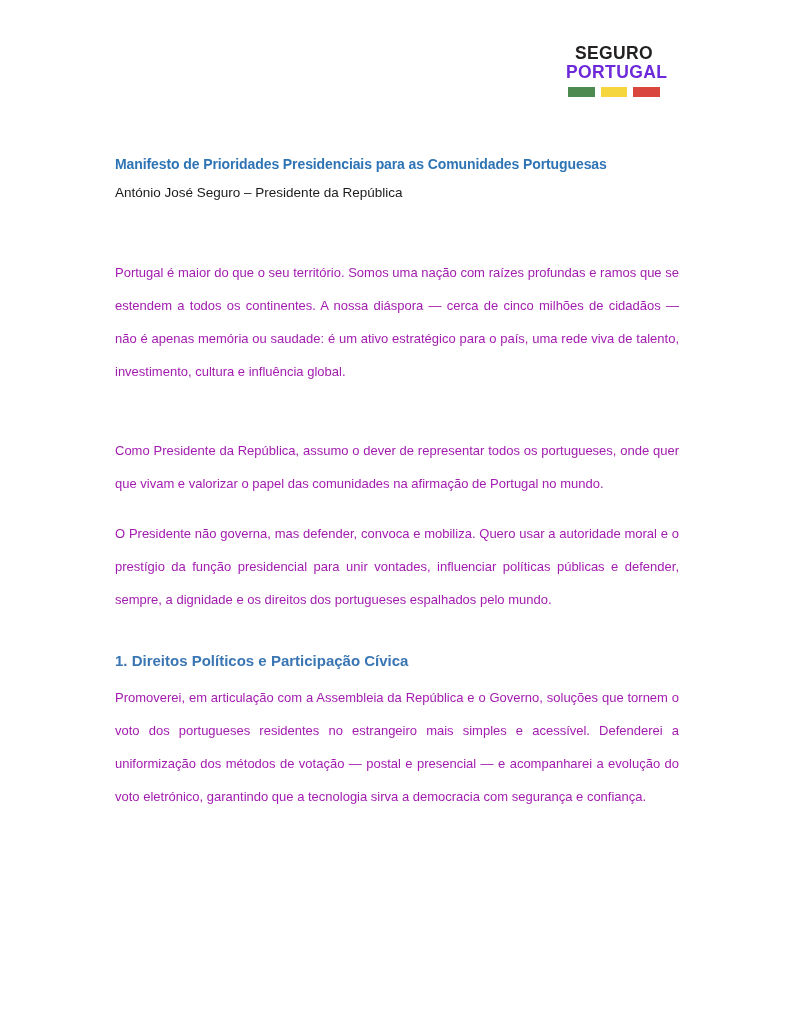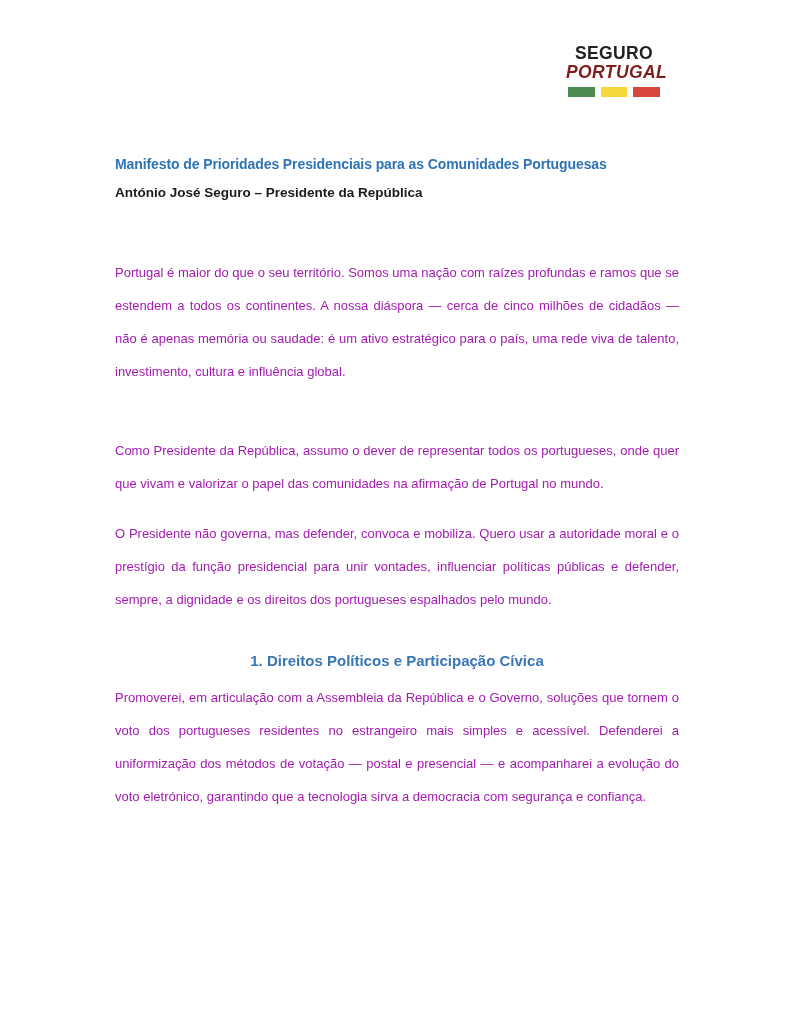--- a/index.html
+++ b/index.html
@@ -51,54 +51,53 @@
   }
   .doc-title {
     font-size: 14px;
     font-weight: 700;
     letter-spacing: -0.1px;
     white-space: nowrap;
     margin: 0 0 13px 0;
   }
   .doc-subtitle {
     font-size: 13.5px;
-    font-weight: 700;
+    font-weight: 400;
     color: #1b1b1b;
     margin: 0 0 56px 0;
   }
   p.body {
     font-size: 13px;
     line-height: 33px;
     color: #a21caf;
     text-align: justify;
     margin: 0 0 17px 0;
   }
   p.gap-after {
     margin-bottom: 46px;
   }
   .section-heading {
     font-size: 15px;
     font-weight: 700;
     margin: 36px 0 12px 0;
-    text-align: center;
   }
   p.quote {
     text-align: left;
     margin-top: 2px;
   }
 </style>
 </head>
 <body>
 
 <div class="page">
 
   <div class="logo">
     <div class="logo-text">
       <div style="color: rgb(35, 32, 32);">SEGURO</div>
-      <div style="color: #7f1d1d; font-style: italic;">PORTUGAL</div>
+      <div style="color: #6d28d9;">PORTUGAL</div>
     </div>
     <div class="logo-bars">
       <span class="bar" style="background-color: rgb(76, 138, 80);"></span>
       <span class="bar" style="background-color: rgb(245, 214, 61);"></span>
       <span class="bar" style="background-color: rgb(217, 70, 62);"></span>
     </div>
   </div>
 
   <div class="content">
 

